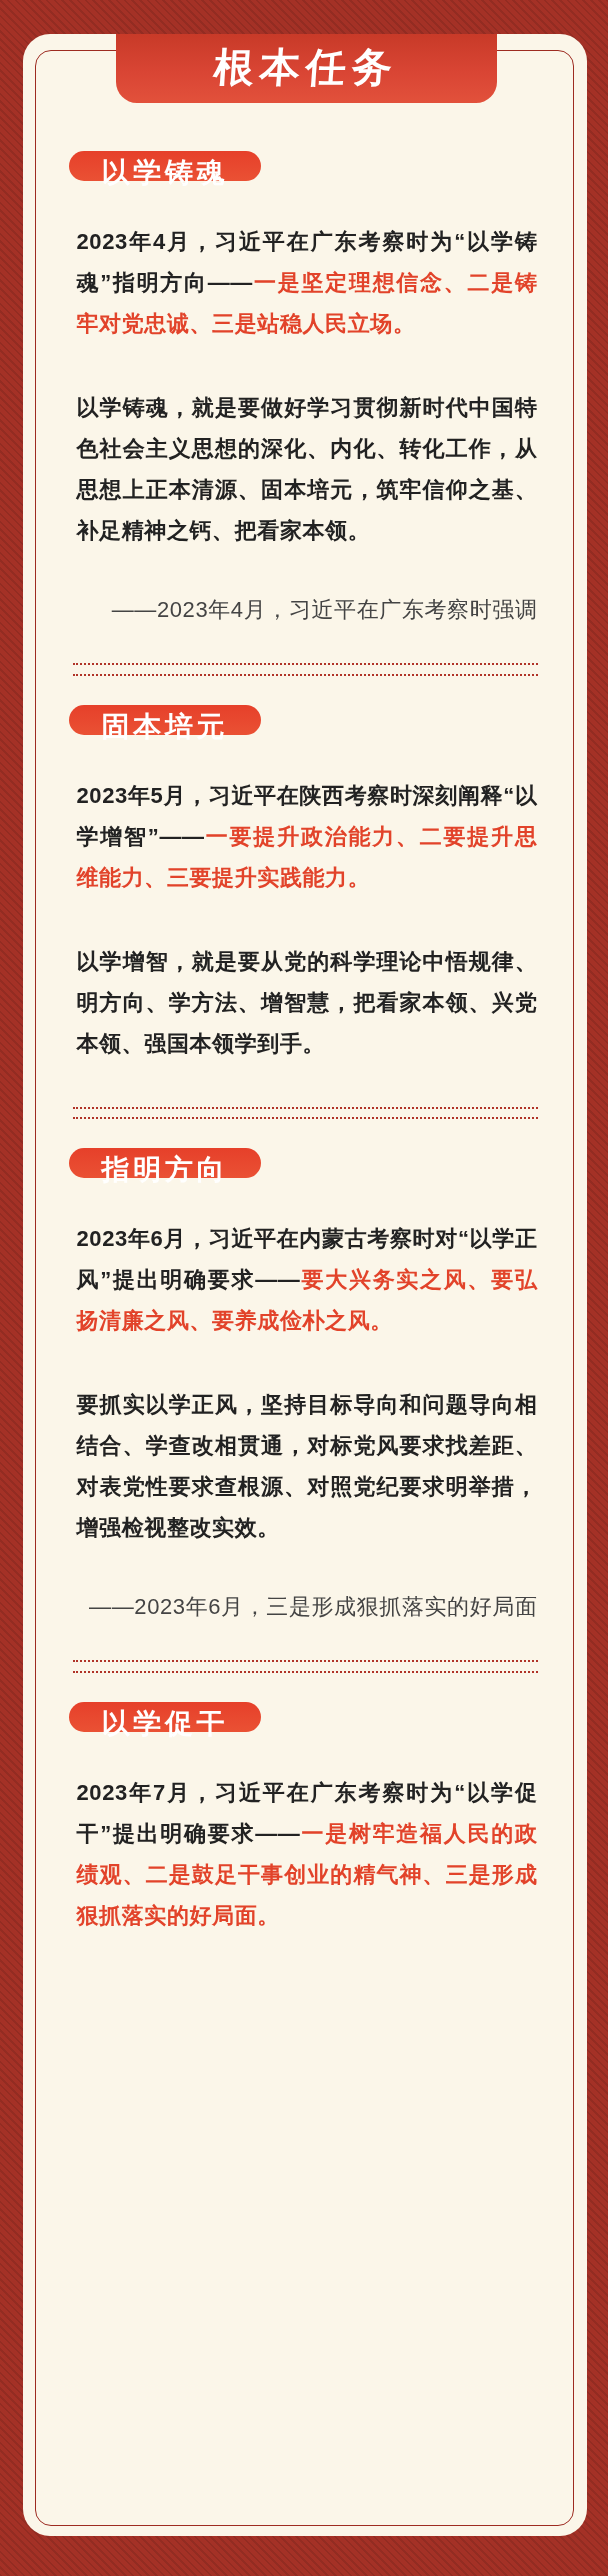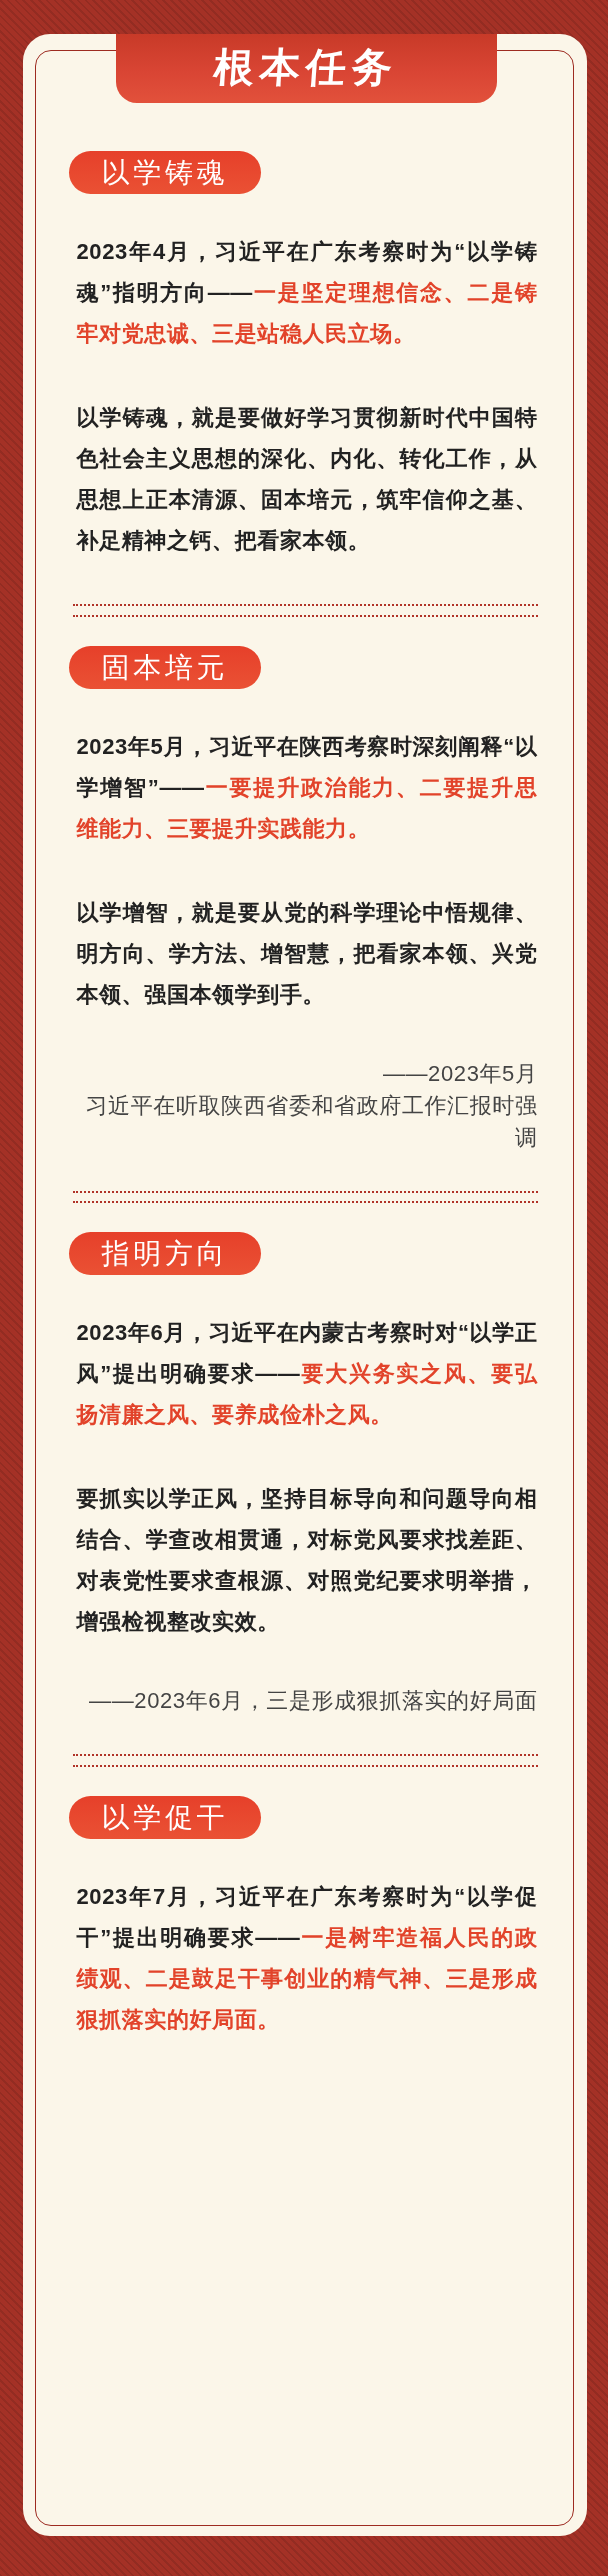--- a/index.html
+++ b/index.html
@@ -23,23 +23,23 @@
     border-radius:0 0 21px 21px;text-align:center;z-index:3;
   }
   .banner-title{
     display:inline-block;color:#ffffff;font-size:40px;font-weight:900;
     line-height:66px;letter-spacing:6px;transform:skewX(-4deg);
   }
   .content{
     position:relative;z-index:2;padding:117px 49px 0 54px;
   }
   .badge{
-    display:inline-block;margin-left:-8px;height:43px;line-height:43px;
+    display:inline-block;margin-left:-8px;height:30px;line-height:43px;
     padding:0 33px;background:linear-gradient(180deg,#e6402a,#ea5134);
-    border-radius:22px;color:#fff;font-size:28px;font-weight:400;
+    border-radius:22px;color:#fff;font-size:28px;font-weight:700;
     letter-spacing:3.7px;
   }
   .badge-wrap{margin:0 0 37px 0;}
   p.body-text{
     margin:0 0 43px 0;font-size:22px;line-height:41px;color:#222222;
     font-weight:600;text-align:justify;letter-spacing:0.6px;
   }
   p.body-text .em{color:#e2432a;font-weight:800;}
   .attr{
     margin:16px 0 0 0;text-align:right;font-size:22px;line-height:32px;
@@ -62,36 +62,36 @@
   </div>
 
   <div class="content">
 
     <div class="section">
       <div class="badge-wrap">
         <span class="badge">以学铸魂</span>
       </div>
       <p class="body-text"><span>2023年4月，习近平在广东考察时为“以学铸魂”指明方向——</span><span class="em">一是坚定理想信念、二是铸牢对党忠诚、三是站稳人民立场。</span></p>
       <p class="body-text">以学铸魂，就是要做好学习贯彻新时代中国特色社会主义思想的深化、内化、转化工作，从思想上正本清源、固本培元，筑牢信仰之基、补足精神之钙、把看家本领。</p>
+      <div class="attr">
+        <span>——2023年4月，习近平在广东考察时强调</span>
+        <span></span>
+      </div>
       <div class="divider">
         <div class="dotrow"></div>
           <div class="dotrow"></div>
       </div>
     </div>
 
     <div class="section">
       <div class="badge-wrap">
         <span class="badge">固本培元</span>
       </div>
       <p class="body-text"><span>2023年5月，习近平在陕西考察时深刻阐释“以学增智”——</span><span class="em">一要提升政治能力、二要提升思维能力、三要提升实践能力。</span></p>
       <p class="body-text">以学增智，就是要从党的科学理论中悟规律、明方向、学方法、增智慧，把看家本领、兴党本领、强国本领学到手。</p>
-      <div class="attr">
-        <span>——2023年5月</span>
-        <span>习近平在听取陕西省委和省政府工作汇报时强调</span>
-      </div>
       <div class="divider">
         <div class="dotrow"></div>
           <div class="dotrow"></div>
       </div>
     </div>
 
     <div class="section">
       <div class="badge-wrap">
         <span class="badge">指明方向</span>
       </div>

